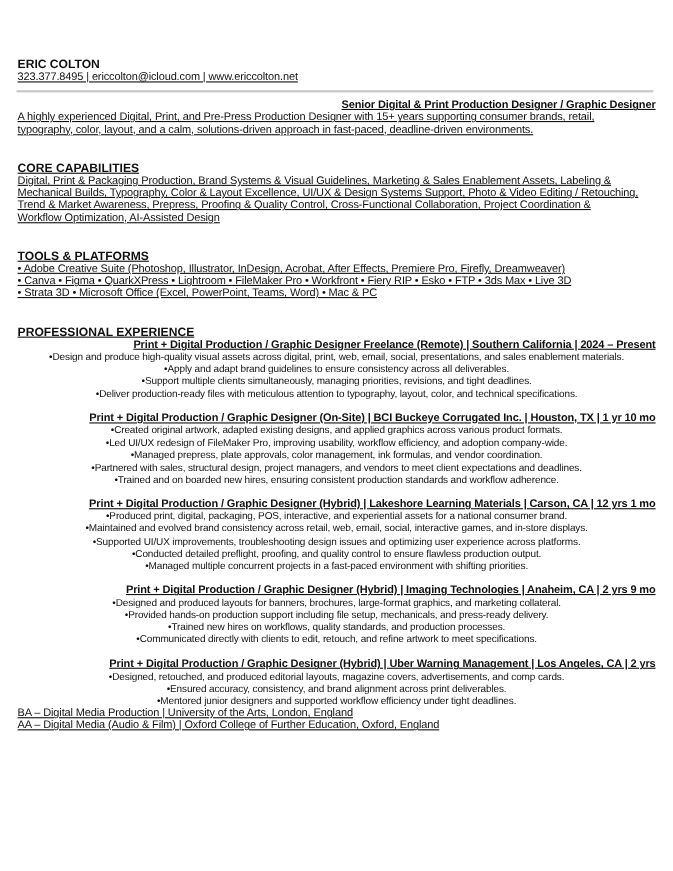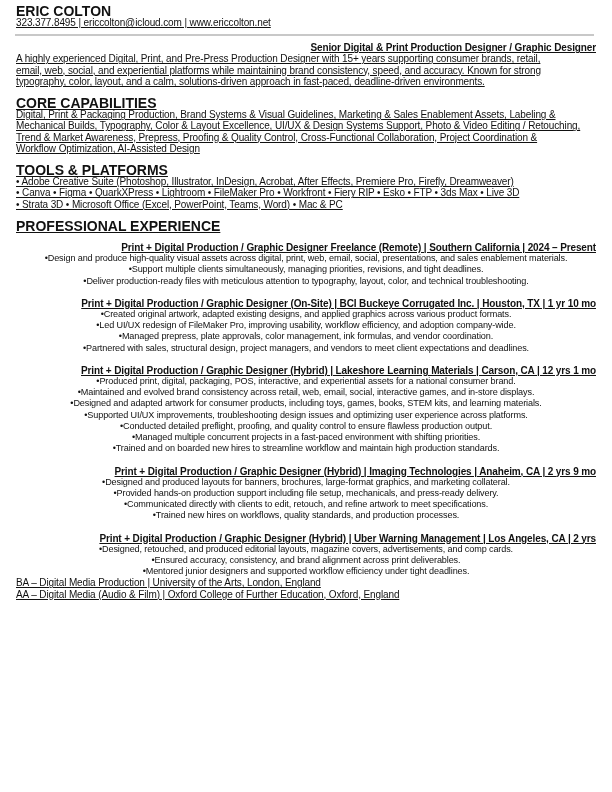--- a/index.html
+++ b/index.html
@@ -3,23 +3,23 @@
 <meta charset="utf-8">
 <style>
   html, body { margin: 0; padding: 0; background: #ffffff; }
   body {
     width: 612px; height: 792px; overflow: hidden; position: relative;
     font-family: "Liberation Sans", sans-serif; color: #111;
   }
   .page { position: absolute; left: 16px; top: 5px; width: 580px; }
   .t { font-size: 10px; line-height: 11.2px; white-space: nowrap; letter-spacing: -0.12px; text-decoration: underline; }
   .b { font-weight: bold; text-align: right; }
-  .name { font-size: 14px; font-weight: bold; line-height: 12px; letter-spacing: 0; }
+  .name { font-size: 11px; font-weight: bold; line-height: 12px; letter-spacing: 0; margin-top: 48px; }
   .divider { height: 2px; background: #c8c8c8; width: 579px; margin: 6px 0 6px -1px; }
-  .h { font-size: 14px; font-weight: bold; text-decoration: underline; line-height: 11.2px; margin-top: 11px; }
+  .h { font-size: 11px; font-weight: bold; text-decoration: underline; line-height: 11.2px; margin-top: 24px; }
   .job { margin-top: 11px; }
   .job:first-of-type { margin-top: 0; }
   ul { list-style: none; margin: 0; padding: 0; text-align: center; }
   li { font-size: 9.1px; line-height: 11.2px; white-space: nowrap; letter-spacing: -0.12px; }
   li::before { content: "\2022 "; }
 </style>
 </head>
 <body>
 
 <div class="page">
@@ -27,21 +27,20 @@
   <div>
     <div class="name">ERIC COLTON</div>
     <div class="t">323.377.8495 | ericcolton@icloud.com | www.ericcolton.net</div>
   </div>
 
   <div class="divider"></div>
 
   <div>
     <div class="t b">Senior Digital &amp; Print Production Designer / Graphic Designer</div>
     <div class="t">A highly experienced Digital, Print, and Pre-Press Production Designer with 15+ years supporting consumer brands, retail,</div>
-    <div class="t">email, web, social, and experiential platforms while maintaining brand consistency, speed, and accuracy. Known for strong</div>
     <div class="t">typography, color, layout, and a calm, solutions-driven approach in fast-paced, deadline-driven environments.</div>
   </div>
 
   <div>
     <div class="h">CORE CAPABILITIES</div>
     <div class="t">Digital, Print &amp; Packaging Production, Brand Systems &amp; Visual Guidelines, Marketing &amp; Sales Enablement Assets, Labeling &amp;</div>
     <div class="t">Mechanical Builds, Typography, Color &amp; Layout Excellence, UI/UX &amp; Design Systems Support, Photo &amp; Video Editing / Retouching,</div>
     <div class="t">Trend &amp; Market Awareness, Prepress, Proofing &amp; Quality Control, Cross-Functional Collaboration, Project Coordination &amp;</div>
     <div class="t">Workflow Optimization, AI-Assisted Design</div>
   </div>
@@ -50,59 +49,59 @@
     <div class="h">TOOLS &amp; PLATFORMS</div>
     <div class="t">• Adobe Creative Suite (Photoshop, Illustrator, InDesign, Acrobat, After Effects, Premiere Pro, Firefly, Dreamweaver)</div>
     <div class="t">• Canva • Figma • QuarkXPress • Lightroom • FileMaker Pro • Workfront • Fiery RIP • Esko • FTP • 3ds Max • Live 3D</div>
     <div class="t">• Strata 3D • Microsoft Office (Excel, PowerPoint, Teams, Word) • Mac &amp; PC</div>
   </div>
 
   <div>
     <div class="h">PROFESSIONAL EXPERIENCE</div>
 
     <div class="job-list">
-      <div class="job" style="margin-top:10px">
+      <div class="job" style="margin-top:0">
         <div class="t b">Print + Digital Production / Graphic Designer Freelance (Remote) | Southern California | 2024 – Present</div>
         <ul>
           <li>Design and produce high-quality visual assets across digital, print, web, email, social, presentations, and sales enablement materials.</li>
+          <li>Apply and adapt brand guidelines to ensure consistency across all deliverables.</li>
           <li>Support multiple clients simultaneously, managing priorities, revisions, and tight deadlines.</li>
-          <li>Deliver production-ready files with meticulous attention to typography, layout, color, and technical troubleshooting.</li>
+          <li>Deliver production-ready files with meticulous attention to typography, layout, color, and technical specifications.</li>
         </ul>
       </div>
 
       <div class="job">
         <div class="t b">Print + Digital Production / Graphic Designer (On-Site) | BCI Buckeye Corrugated Inc. | Houston, TX | 1 yr 10 mo</div>
         <ul>
           <li>Created original artwork, adapted existing designs, and applied graphics across various product formats.</li>
           <li>Led UI/UX redesign of FileMaker Pro, improving usability, workflow efficiency, and adoption company-wide.</li>
           <li>Managed prepress, plate approvals, color management, ink formulas, and vendor coordination.</li>
           <li>Partnered with sales, structural design, project managers, and vendors to meet client expectations and deadlines.</li>
+          <li>Trained and on boarded new hires, ensuring consistent production standards and workflow adherence.</li>
         </ul>
       </div>
 
       <div class="job">
         <div class="t b">Print + Digital Production / Graphic Designer (Hybrid) | Lakeshore Learning Materials | Carson, CA | 12 yrs 1 mo</div>
         <ul>
           <li>Produced print, digital, packaging, POS, interactive, and experiential assets for a national consumer brand.</li>
           <li>Maintained and evolved brand consistency across retail, web, email, social, interactive games, and in-store displays.</li>
-          <li>Designed and adapted artwork for consumer products, including toys, games, books, STEM kits, and learning materials.</li>
           <li>Supported UI/UX improvements, troubleshooting design issues and optimizing user experience across platforms.</li>
           <li>Conducted detailed preflight, proofing, and quality control to ensure flawless production output.</li>
           <li>Managed multiple concurrent projects in a fast-paced environment with shifting priorities.</li>
-          <li>Trained and on boarded new hires to streamline workflow and maintain high production standards.</li>
         </ul>
       </div>
 
       <div class="job">
         <div class="t b">Print + Digital Production / Graphic Designer (Hybrid) | Imaging Technologies | Anaheim, CA | 2 yrs 9 mo</div>
         <ul>
           <li>Designed and produced layouts for banners, brochures, large-format graphics, and marketing collateral.</li>
           <li>Provided hands-on production support including file setup, mechanicals, and press-ready delivery.</li>
+          <li>Trained new hires on workflows, quality standards, and production processes.</li>
           <li>Communicated directly with clients to edit, retouch, and refine artwork to meet specifications.</li>
-          <li>Trained new hires on workflows, quality standards, and production processes.</li>
         </ul>
       </div>
 
       <div class="job">
         <div class="t b">Print + Digital Production / Graphic Designer (Hybrid) | Uber  Warning Management | Los Angeles, CA | 2 yrs</div>
         <ul>
           <li>Designed, retouched, and produced editorial layouts, magazine covers, advertisements, and comp cards.</li>
           <li>Ensured accuracy, consistency, and brand alignment across print deliverables.</li>
           <li>Mentored junior designers and supported workflow efficiency under tight deadlines.</li>
         </ul>

